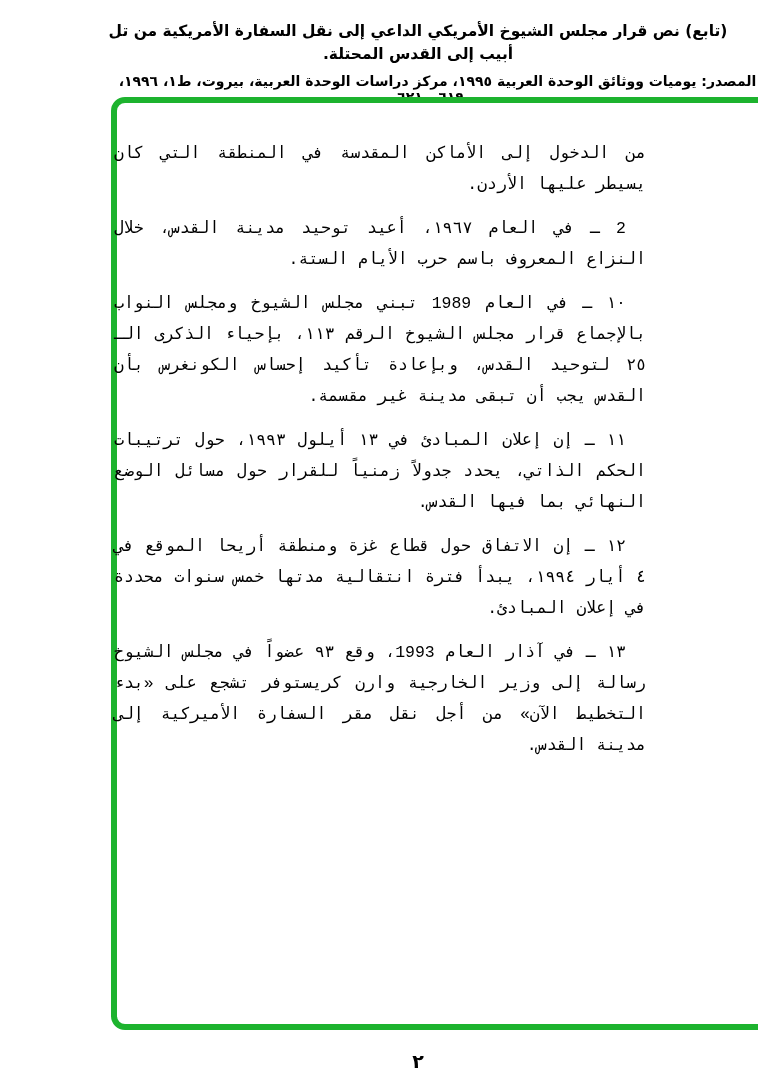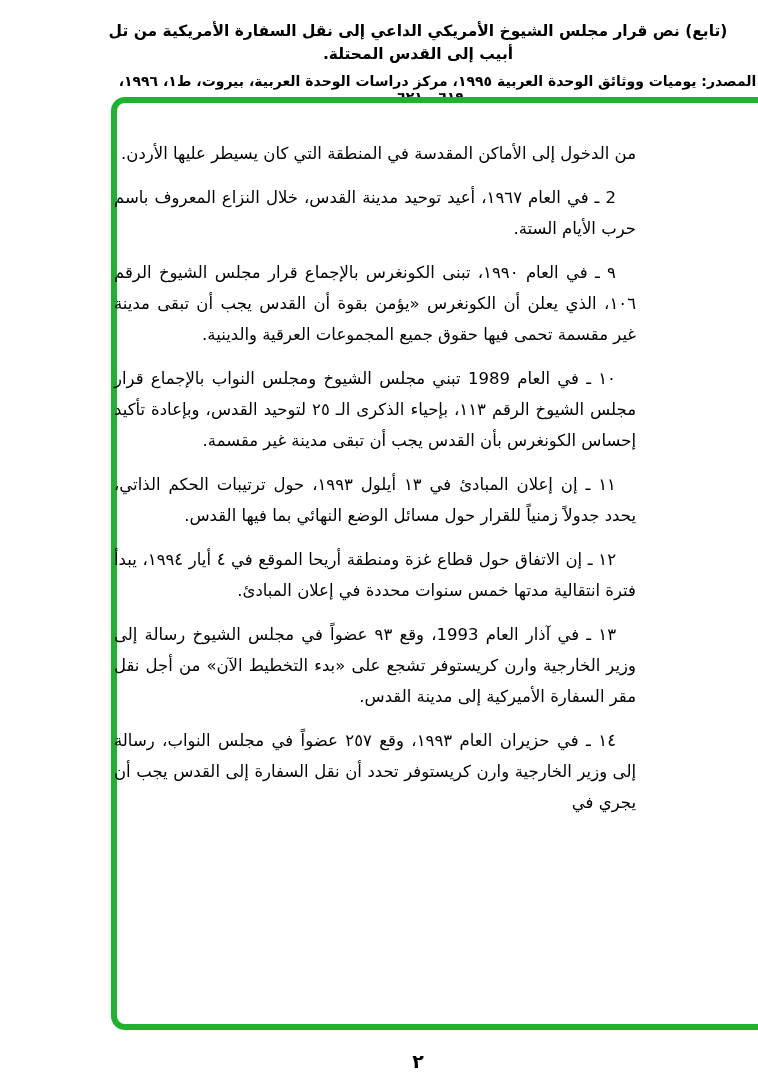--- a/index.html
+++ b/index.html
@@ -55,21 +55,22 @@
     top: 138px;
     right: 112px;
     width: 532px;
     direction: rtl;
     text-align: justify;
     font-size: 16.5px;
     line-height: 31px;
     color: #000000;
   }
   .doc-body p {
-    margin: 0 10px 13px 0;
+    margin: 0 0 13px 0;
+    font-family: Liberation Mono, monospace;
   }
   .doc-body p.indent {
     text-indent: 20px;
   }
   .page-number {
     position: absolute;
     bottom: 6px;
     left: 0;
     right: 0;
     text-align: center;
@@ -86,23 +87,21 @@
   <div class="header">
     <div class="header-title">(تابع) نص قرار مجلس الشيوخ الأمريكي الداعي إلى نقل السفارة الأمريكية من تل أبيب إلى القدس المحتلة.</div>
     <div class="header-source">المصدر: يوميات ووثائق الوحدة العربية ١٩٩٥، مركز دراسات الوحدة العربية، بيروت، ط١، ١٩٩٦، ص٦١٩ - ٦٢١.</div>
   </div>
 
   <div class="frame"></div>
 
   <div class="doc-body">
     <p>من الدخول إلى الأماكن المقدسة في المنطقة التي كان يسيطر عليها الأردن.</p>
     <p class="indent">2 ـ في العام ١٩٦٧، أعيد توحيد مدينة القدس، خلال النزاع المعروف باسم حرب الأيام الستة.</p>
-    <p class="indent">٩ ـ في العام ١٩٩٠، تبنى الكونغرس بالإجماع قرار مجلس الشيوخ الرقم ١٠٦، الذي يعلن أن الكونغرس «يؤمن بقوة أن القدس يجب أن تبقى مدينة غير مقسمة تحمى فيها حقوق جميع المجموعات العرقية والدينية.</p>
     <p class="indent">١٠ ـ في العام 1989 تبني مجلس الشيوخ ومجلس النواب بالإجماع قرار مجلس الشيوخ الرقم ١١٣، بإحياء الذكرى الـ ٢٥ لتوحيد القدس، وبإعادة تأكيد إحساس الكونغرس بأن القدس يجب أن تبقى مدينة غير مقسمة.</p>
     <p class="indent">١١ ـ إن إعلان المبادئ في ١٣ أيلول ١٩٩٣، حول ترتيبات الحكم الذاتي، يحدد جدولاً زمنياً للقرار حول مسائل الوضع النهائي بما فيها القدس.</p>
     <p class="indent">١٢ ـ إن الاتفاق حول قطاع غزة ومنطقة أريحا الموقع في ٤ أيار ١٩٩٤، يبدأ فترة انتقالية مدتها خمس سنوات محددة في إعلان المبادئ.</p>
     <p class="indent">١٣ ـ في آذار العام 1993، وقع ٩٣ عضواً في مجلس الشيوخ رسالة إلى وزير الخارجية وارن كريستوفر تشجع على «بدء التخطيط الآن» من أجل نقل مقر السفارة الأميركية إلى مدينة القدس.</p>
-    <p class="indent">١٤ ـ في حزيران العام ١٩٩٣، وقع ٢٥٧ عضواً في مجلس النواب، رسالة إلى وزير الخارجية وارن كريستوفر تحدد أن نقل السفارة إلى القدس يجب أن يجري في</p>
   </div>
 
   <div class="page-number">٢</div>
 
 </div>
 
 </body></html>

